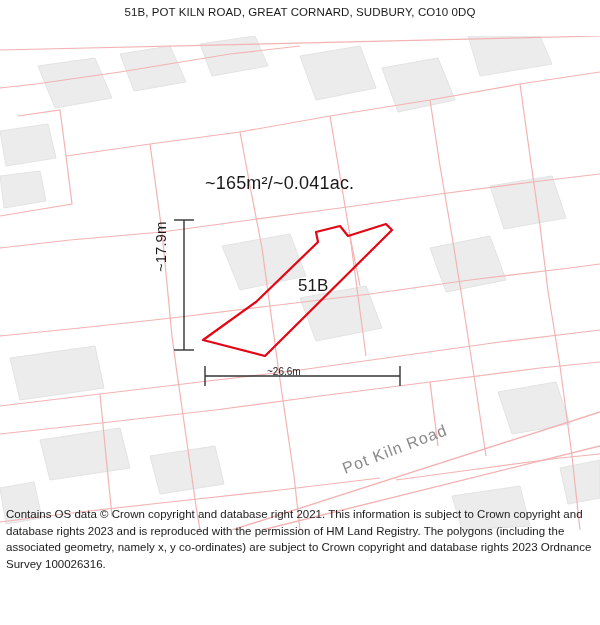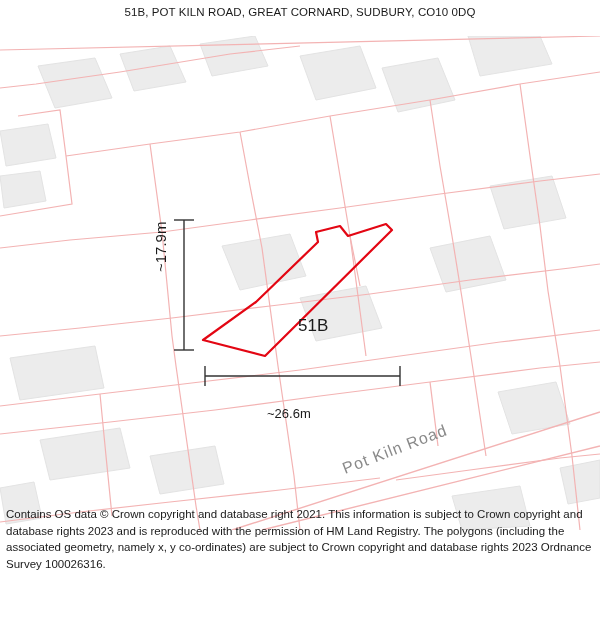--- a/index.html
+++ b/index.html
@@ -73,27 +73,26 @@
     font-size: 18px;
     color: #1a1a1a;
     letter-spacing: 0.2px;
   }
   .label-plot {
     position: absolute;
     left: 298px;
     top: 240px;
     font-size: 17px;
     color: #1a1a1a;
-    margin-top: 40px;
   }
   .label-width {
     position: absolute;
     left: 267px;
-    top: 370px;
-    font-size: 13px;
+    top: 330px;
+    font-size: 10px;
     color: #1a1a1a;
   }
   .label-height {
     position: absolute;
     left: 152px;
     top: 236px;
     font-size: 15px;
     color: #1a1a1a;
     transform: rotate(-90deg);
     transform-origin: left top;
@@ -183,20 +182,21 @@
         <line x1="400" y1="330" x2="400" y2="350"></line>
       </g>
 
       <g stroke="#333333" stroke-width="1.4">
         <line x1="184" y1="184" x2="184" y2="314"></line>
         <line x1="174" y1="184" x2="194" y2="184"></line>
         <line x1="174" y1="314" x2="194" y2="314"></line>
       </g>
     </svg>
 
+    <div class="label-area">~165m²/~0.041ac.</div>
     <div class="label-plot">51B</div>
     <div class="label-width">~26.6m</div>
     <div class="label-height">~17.9m</div>
     <div class="road-label">Pot Kiln Road</div>
   </div>
 
   <div class="footer">Contains OS data © Crown copyright and database right 2021. This information is subject to Crown copyright and database rights 2023 and is reproduced with the permission of HM Land Registry. The polygons (including the associated geometry, namely x, y co-ordinates) are subject to Crown copyright and database rights 2023 Ordnance Survey 100026316.</div>
 
 </div>
 

